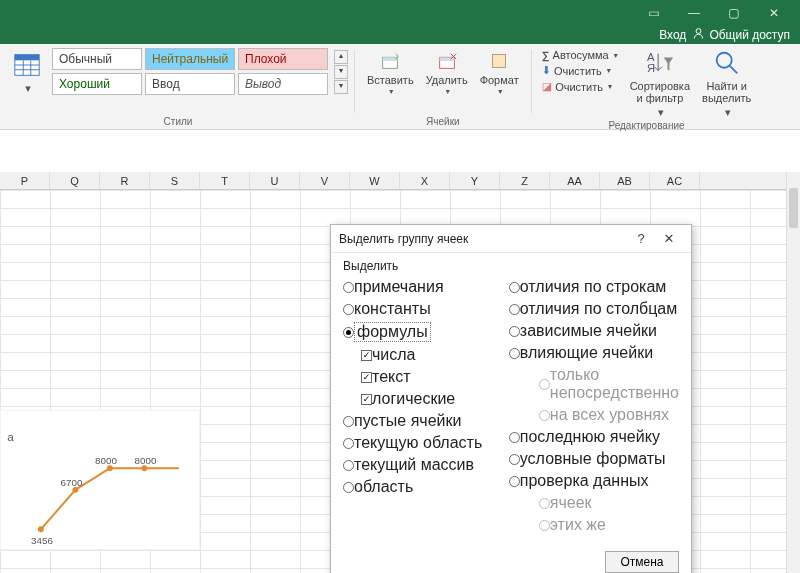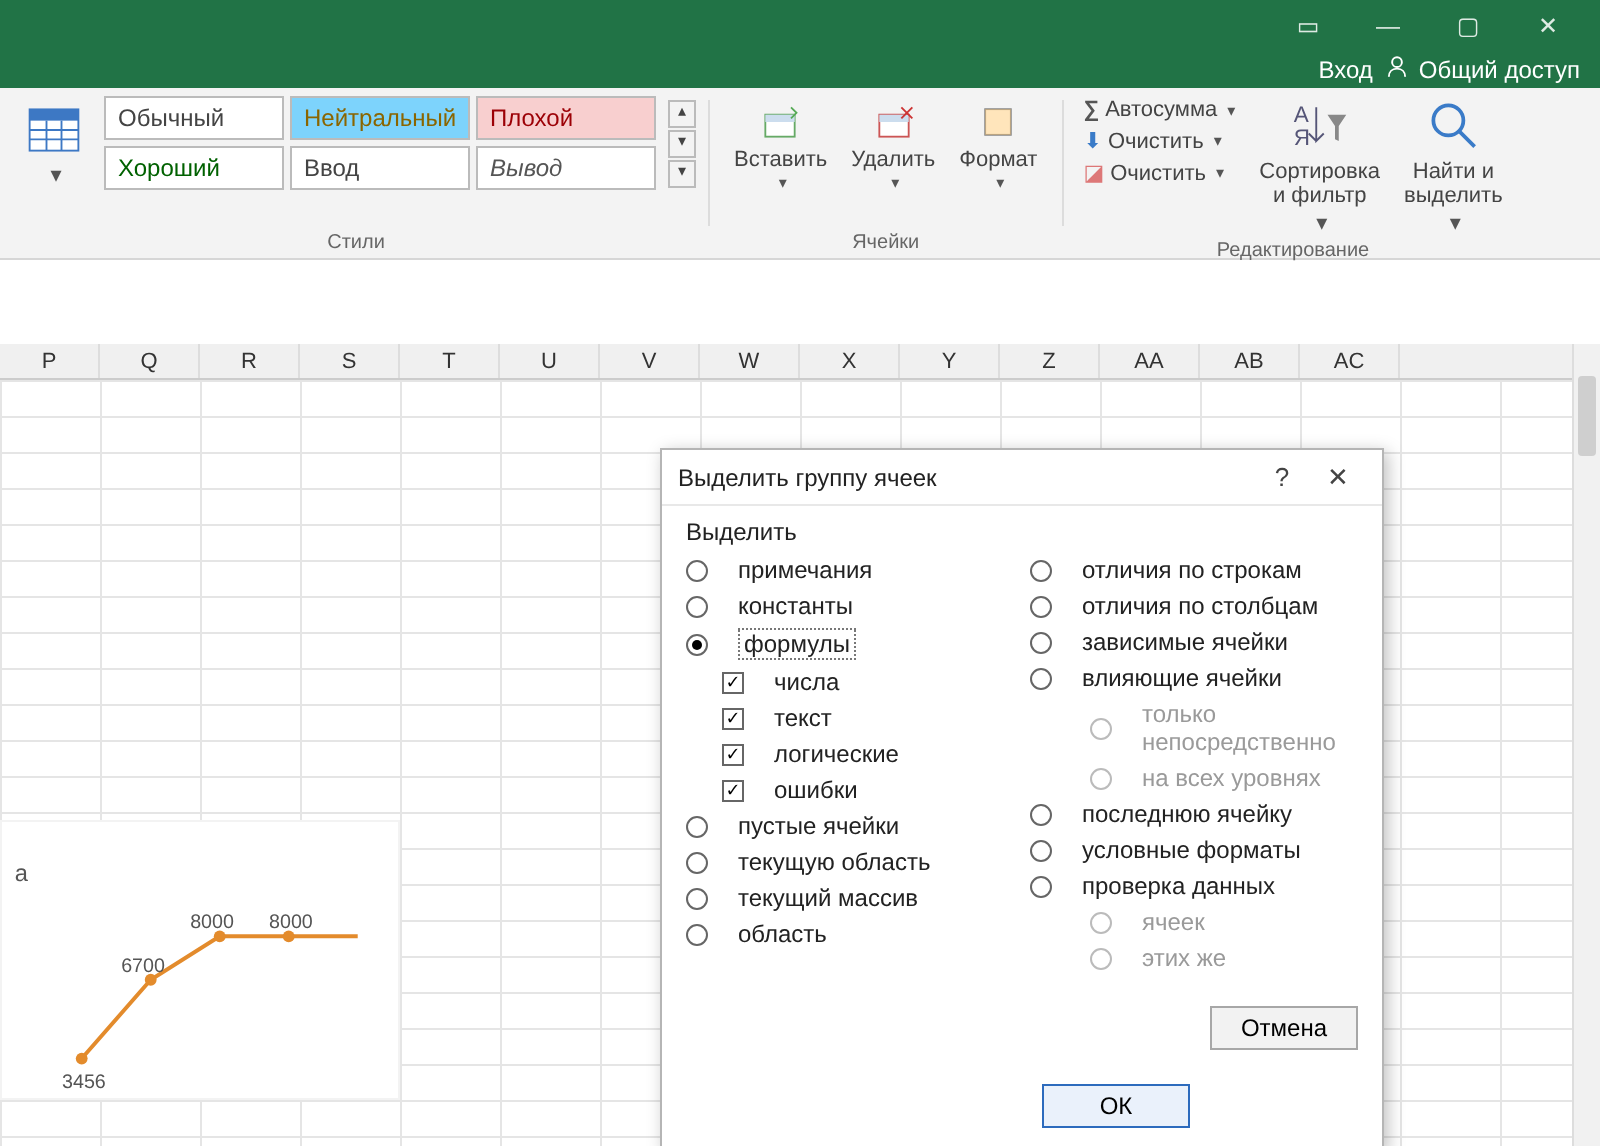--- a/index.html
+++ b/index.html
@@ -52,21 +52,21 @@
 
 
 .dialog { position: absolute; left: 330px; top: 224px; width: 362px; background: #fff; border: 1px solid #b5b5b5; box-shadow: 2px 2px 8px rgba(0,0,0,.25); font-size: 12px; color: #222; }
 .dlg-title { height: 28px; background: #fff; display:flex; align-items: center; padding: 10px 8px; border-bottom: 1px solid #e8e8e8; }
 .dlg-title .t { flex:1; font-size: 12px; }
 .dlg-title .dlg-btn { width: 28px; height: 28px; display:flex; align-items:center; justify-content:center; color:#444; font-size: 13px; }
 .dlg-body { padding: 6px 12px 8px; }
 .dlg-body .sect { font-size: 12px; margin-bottom: 4px; }
 .cols { display:flex; gap: 8px; }
 .col { flex:1; display:flex; flex-direction: column; gap: 2px; }
-.opt { display:flex; align-items:center; gap: 15px; font-size: 12px; padding: 1px 0; }
+.opt { display:flex; align-items:center; gap: 0; font-size: 16px; padding: 1px 0; }
 .opt.indent1 { padding-left: 18px; align-items: center; }
 .opt.indent2 { padding-left: 30px; }
 .opt.disabled { color: #9a9a9a; }
 .rad { width: 11px; height: 11px; border: 1px solid #666; border-radius: 50%; display:inline-flex; align-items:center; justify-content:center; background:#fff; flex:0 0 auto; }
 .rad.on::after { content:""; width:5px; height:5px; border-radius:50%; background:#000; }
 .rad.dis { border-color: #bbb; }
 .chk { width: 11px; height: 11px; border: 1px solid #666; display:inline-flex; align-items:center; justify-content:center; background:#fff; flex:0 0 auto; font-size: 9px; line-height:1; color:#000; }
 .chk.on::after { content:"✓"; }
 .opt .dotted { border: 1px dotted #777; padding: 0 2px; }
 
@@ -293,24 +293,20 @@
             <span>числа</span>
           </label>
         <label class="opt indent1">
             <span class="chk on"></span>
             <span>текст</span>
           </label>
         <label class="opt indent1">
             <span class="chk on"></span>
             <span>логические</span>
           </label>
-        <label class="opt indent1">
-            <span class="chk on"></span>
-            <span>ошибки</span>
-          </label>
         <label class="opt">
             <span class="rad"></span>
             <span>пустые ячейки</span>
           </label>
         <label class="opt">
             <span class="rad"></span>
             <span>текущую область</span>
           </label>
         <label class="opt">
             <span class="rad"></span>

